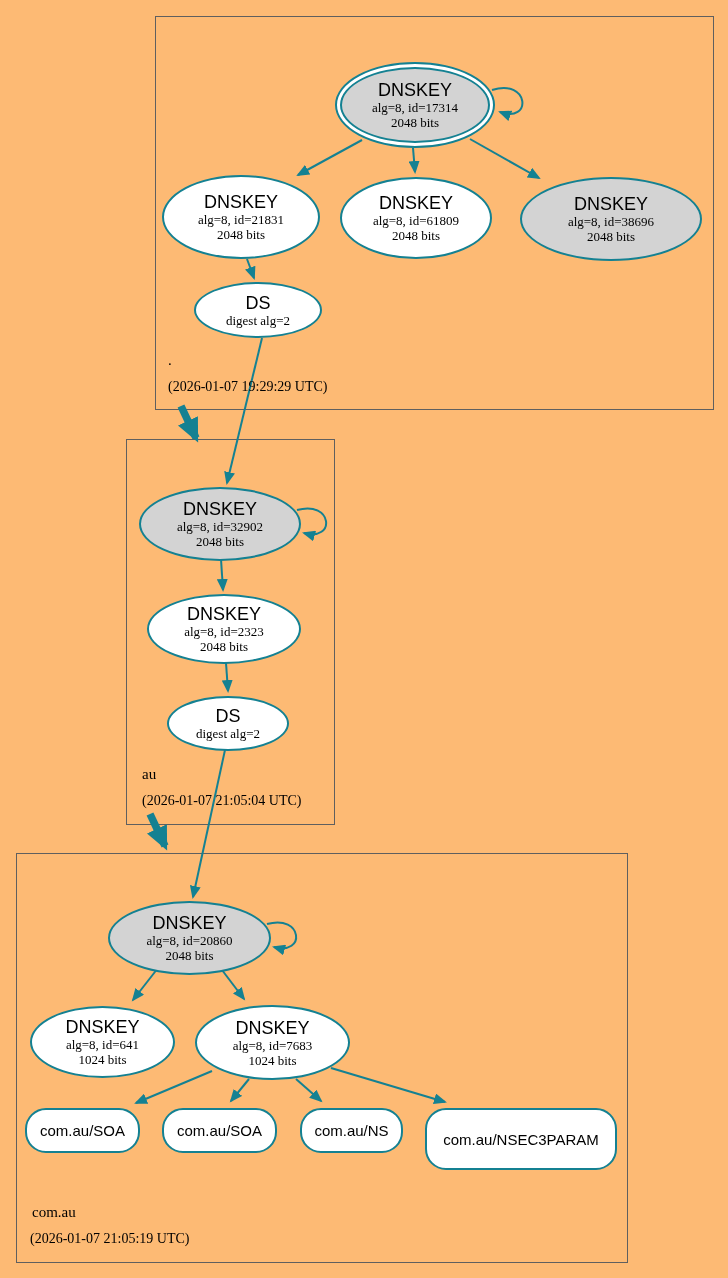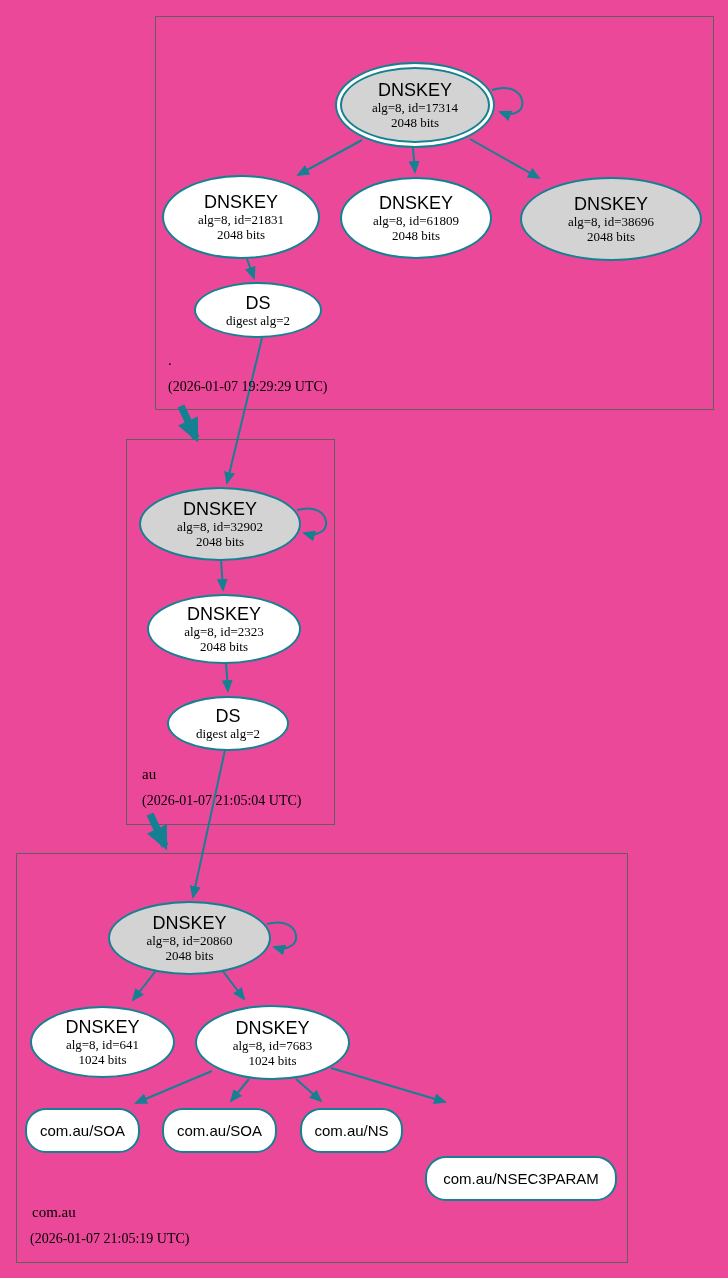--- a/index.html
+++ b/index.html
@@ -1,17 +1,17 @@
 <!DOCTYPE html>
 <html><head>
 <meta charset="utf-8">
 <style>
   html,body{margin:0;padding:0;background:#ffffff;}
   #canvas{
-    position:relative;width:728px;height:1278px;background:#ec4899;
+    position:relative;width:728px;height:1278px;background:#fdba74;
     font-family:"Liberation Sans",sans-serif;overflow:hidden;
   }
   .zonebox{position:absolute;border:1px solid #5f5f5f;background:transparent;}
   svg.edges{position:absolute;left:0;top:0;pointer-events:none;}
   .node{
     position:absolute;border:2px solid #148192;border-radius:50%;
     background:#ffffff;display:flex;flex-direction:column;
     align-items:center;justify-content:center;text-align:center;
     box-sizing:border-box;
   }
@@ -145,18 +145,18 @@
 
   <div class="node" style="left:195px;top:1005px;width:155px;height:75px">
     <div class="ntitle">DNSKEY</div>
     <div class="ndetail">alg=8, id=7683</div>
     <div class="ndetail">1024 bits</div>
   </div>
 
   <div class="rrset" style="left:25px;top:1108px;width:115px;height:45px">com.au/SOA</div>
   <div class="rrset" style="left:162px;top:1108px;width:115px;height:45px">com.au/SOA</div>
   <div class="rrset" style="left:300px;top:1108px;width:103px;height:45px">com.au/NS</div>
-  <div class="rrset" style="left:425px;top:1156px;width:192px;height:45px">com.au/NSEC3PARAM</div>
+  <div class="rrset" style="left:425px;top:1108px;width:192px;height:62px">com.au/NSEC3PARAM</div>
 
   <div class="zname" style="left:32px;top:1204px">com.au</div>
   <div class="zts" style="left:30px;top:1231px">(2026-01-07 21:05:19 UTC)</div>
 
 </div>
 
 </body></html>

